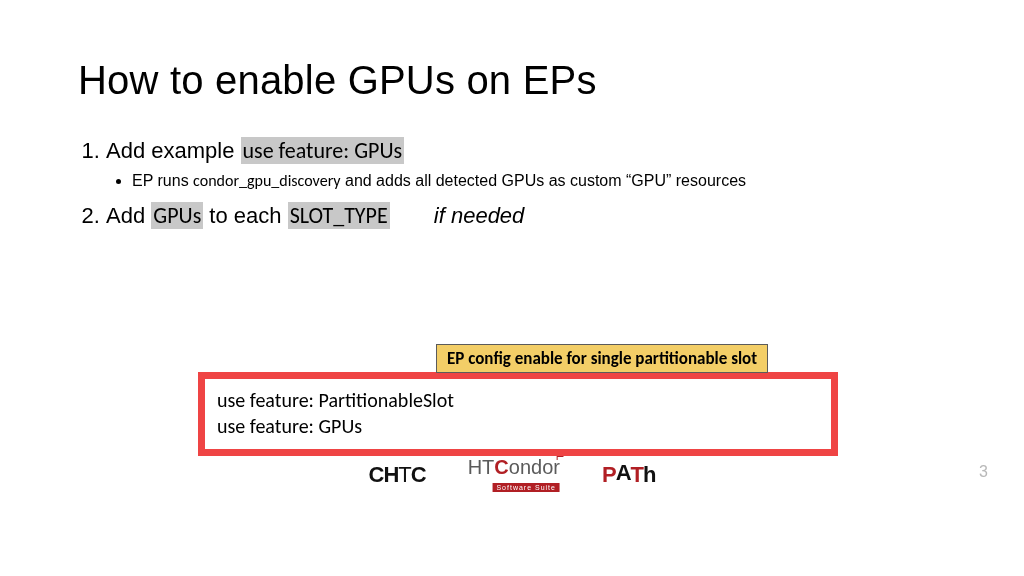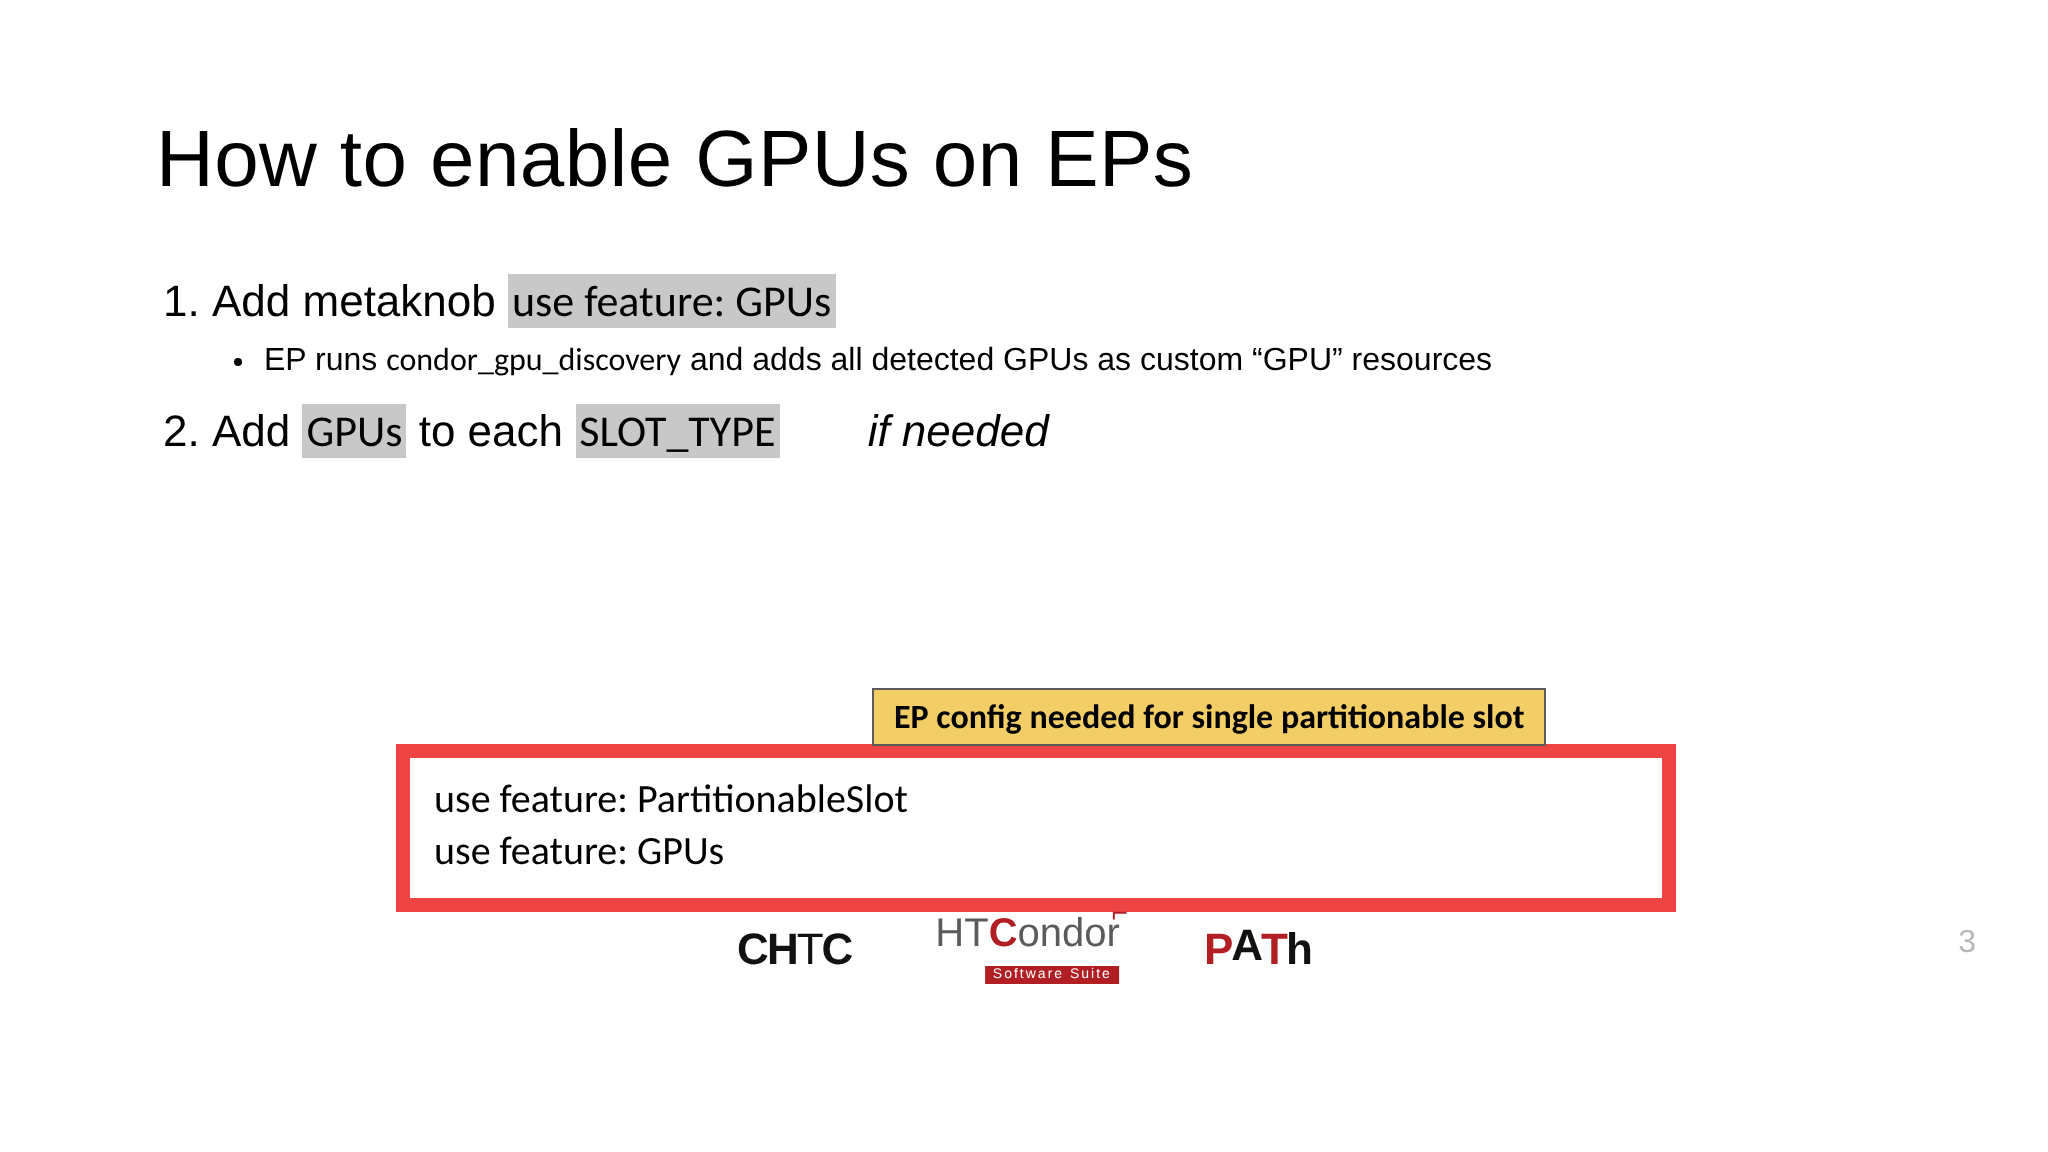--- a/index.html
+++ b/index.html
@@ -169,35 +169,35 @@
 </head>
 <body>
 
 <div class="slide">
 
   <div class="title">How to enable GPUs on EPs</div>
 
   <div class="content">
     <ol class="main">
       <li>
-        <span>Add metaknob </span><span class="hl">use feature: GPUs</span>
+        <span>Add example </span><span class="hl">use feature: GPUs</span>
         <ul class="sub">
           <li>
             <span>EP runs </span><span class="mono">condor_gpu_discovery</span><span> and adds all detected GPUs as custom “GPU” resources</span>
           </li>
         </ul>
       </li>
       <li>
         <span>Add </span><span class="hl">GPUs</span><span> to each </span><span class="hl">SLOT_TYPE</span><span class="italic"> if needed</span>
       </li>
     </ol>
   </div>
 
   <div class="example-wrap">
-    <div class="example-label">EP config needed for single partitionable slot</div>
+    <div class="example-label">EP config enable for single partitionable slot</div>
     <div class="example-box">
       <div>use feature: PartitionableSlot</div>
       <div>use feature: GPUs</div>
     </div>
   </div>
 
   <div class="footer">
     <div class="logos">
       <div class="logo-chtc">CH<span class="thin">T</span>C</div>
       <div class="logo-htc">

